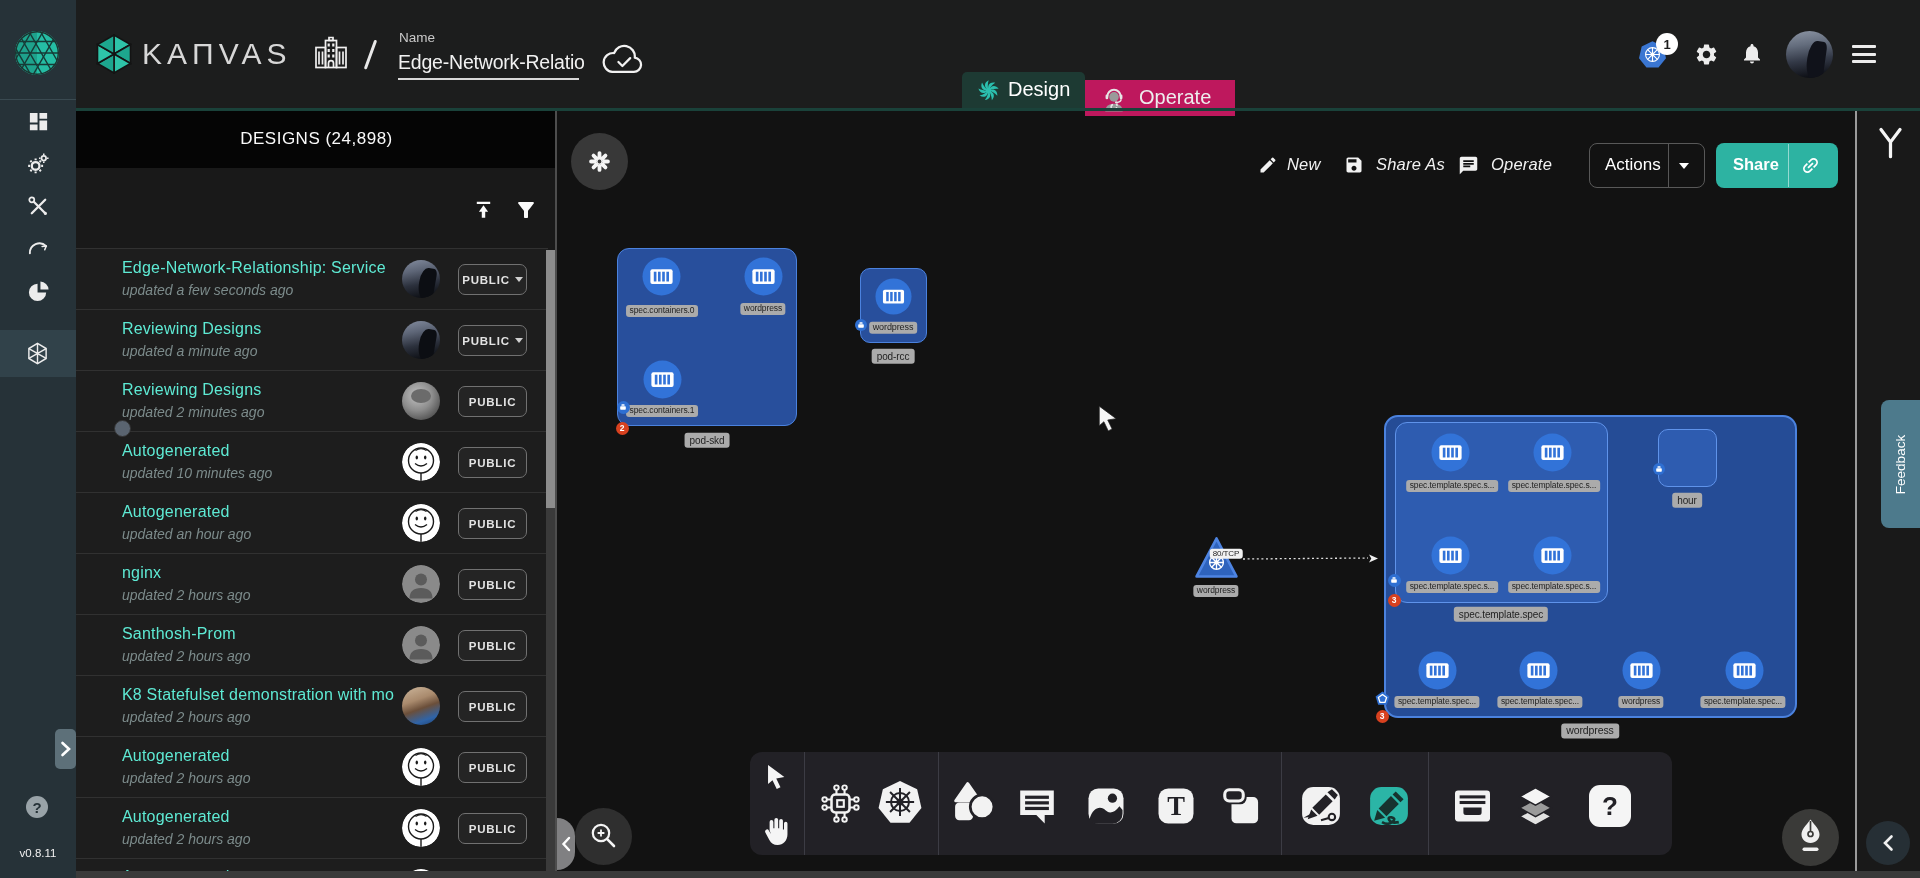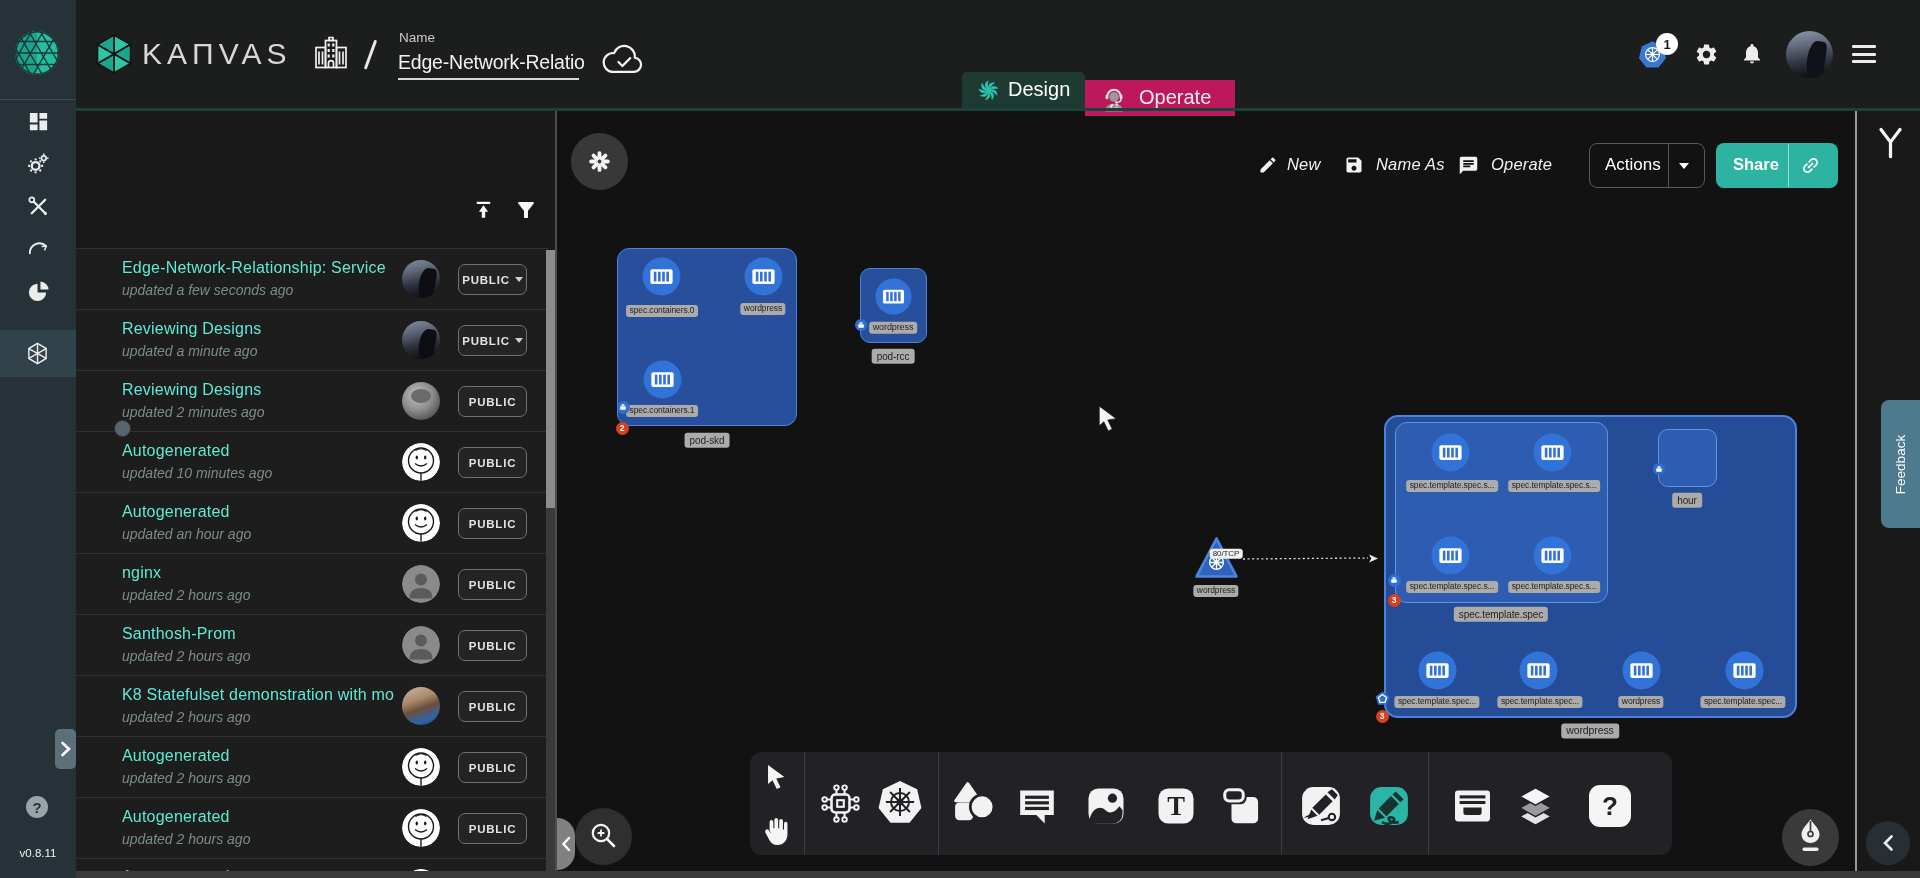--- a/index.html
+++ b/index.html
@@ -228,20 +228,21 @@
   </svg>
   <div id="sexpand">
       <svg width="11" height="16" viewBox="0 0 11 16">
         <path d="M2.5 2 L9 8 L2.5 14" stroke="#fff" stroke-width="2.6" fill="none" stroke-linecap="round"></path>
       </svg>
     </div>
   <div id="shelp">?</div>
   <div id="sver">v0.8.11</div>
 </div>
 <div id="panel">
+  <div id="phead">DESIGNS (24,898)</div>
   <svg class="abs" style="left:396px;top:88px" width="23" height="23" viewBox="0 0 24 24">
       <path fill="#fafafa" d="M5 4v2.3h14V4H5zm2.2 10.4h3v6.2h3.6v-6.2h3L12 7.6l-4.8 6.8z"></path>
     </svg>
   <svg class="abs" style="left:438px;top:88px" width="24" height="24" viewBox="0 0 24 24">
       <path fill="#fafafa" d="M4.25 5.61C6.27 8.2 10 13 10 13v6c0 .55.45 1 1 1h2c.55 0 1-.45 1-1v-6s3.72-4.8 5.74-7.39A1 1 0 0 0 18.95 4H5.04c-.83 0-1.3.95-.79 1.61z"></path>
     </svg>
   <div class="row" style="top:138px">
     <div class="rt">Edge-Network-Relationship: Service</div>
     <div class="rs">updated a few seconds ago</div>
     <div class="av avb"></div>
@@ -366,21 +367,21 @@
       <circle cx="12" cy="12" r="2.6" fill="none" stroke="#f5f5f5" stroke-width="1.2"></circle>
     </svg>
   </div>
   <svg class="abs" style="left:701px;top:45px" width="20" height="20" viewBox="0 0 24 24">
       <path fill="#f2f2f2" d="M3 17.25V21h3.75L17.81 9.94l-3.75-3.75L3 17.25zM20.71 7.04c.39-.39.39-1.02 0-1.41l-2.34-2.34a.9959.9959 0 0 0-1.41 0l-1.83 1.83 3.75 3.75 1.83-1.83z"></path>
     </svg>
   <div class="tbtn" style="left:730px">New</div>
   <svg class="abs" style="left:787px;top:45px" width="20" height="20" viewBox="0 0 24 24">
       <path fill="#f2f2f2" d="M17 3H5c-1.11 0-2 .9-2 2v14c0 1.1.89 2 2 2h14c1.1 0 2-.9 2-2V7l-4-4zm-5 16c-1.66 0-3-1.34-3-3s1.34-3 3-3 3 1.34 3 3-1.34 3-3 3zm3-10H5V5h10v4z"></path>
     </svg>
-  <div class="tbtn" style="left:819px">Name As</div>
+  <div class="tbtn" style="left:819px">Share As</div>
   <svg class="abs" style="left:901px;top:45px" width="21" height="21" viewBox="0 0 24 24">
       <path fill="#f2f2f2" d="M20 2H4c-1.1 0-1.99.9-1.99 2L2 22l4-4h14c1.1 0 2-.9 2-2V4c0-1.1-.9-2-2-2zM6 9h12v2H6V9zm8 5H6v-2h8v2zm4-6H6V6h12v2z"></path>
     </svg>
   <div class="tbtn" style="left:934px">Operate</div>
   <div id="actions">
       <span class="t">Actions</span>
       <span class="d"></span>
       <span class="c"></span>
     </div>
   <div id="share">

